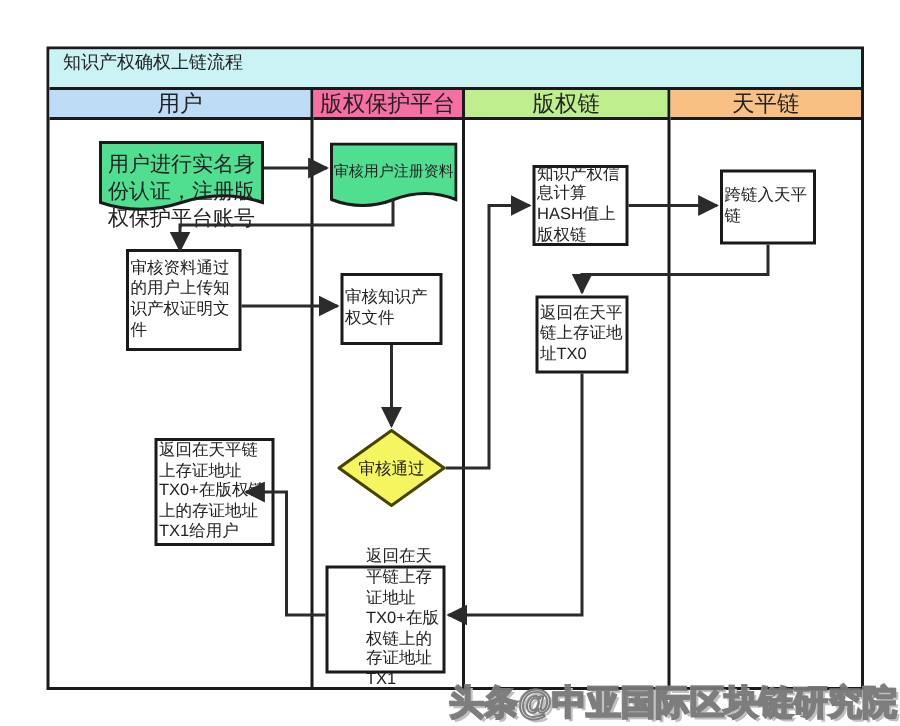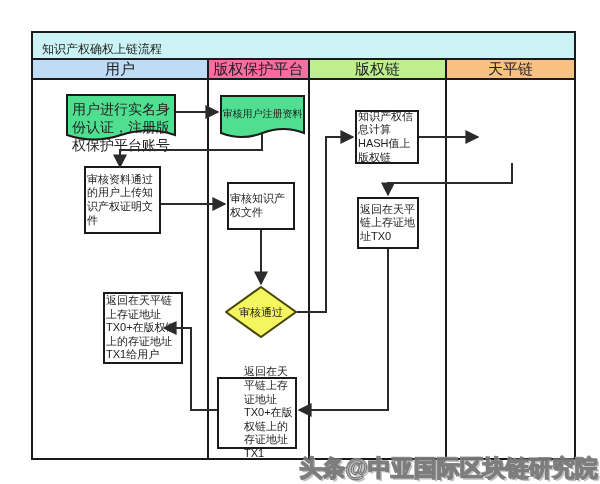--- a/index.html
+++ b/index.html
@@ -1,19 +1,19 @@
 <!DOCTYPE html>
 <html><head>
 <meta charset="utf-8">
 <style>
   html,body{margin:0;padding:0;background:#ffffff;}
   body{font-family:"Liberation Sans","DejaVu Sans",sans-serif;}
   .canvas{position:relative;width:600px;height:484px;background:#ffffff;overflow:hidden;}
   .frame{position:absolute;left:31px;top:31px;width:545px;height:429px;box-sizing:border-box;border:2px solid #1a1a1a;background:#ffffff;}
-  .title-bar{position:absolute;left:33px;top:33px;width:541px;height:27px;box-sizing:border-box;border-bottom:2px solid #1a1a1a;display:flex;align-items:flex-end;padding-left:9px;font-size:12px;color:#222;}
+  .title-bar{position:absolute;left:33px;top:33px;width:541px;height:27px;box-sizing:border-box;border-bottom:2px solid #1a1a1a;display:flex;align-items:flex-start;padding-left:9px;font-size:12px;color:#222;}
   .lane-header{position:absolute;top:60px;height:20px;box-sizing:border-box;border-bottom:2px solid #1a1a1a;display:flex;align-items:center;justify-content:center;font-size:15px;color:#222;font-family:Liberation Mono, monospace;}
   .lane-header.hdiv{border-right:2px solid #1a1a1a;}
   .lane-divider{position:absolute;top:80px;width:2px;height:378px;background:#1a1a1a;}
   .node{position:absolute;box-sizing:border-box;background:#ffffff;border:2px solid #1a1a1a;display:flex;align-items:center;justify-content:center;font-size:11px;line-height:1.24;color:#222;padding:1px;}
   .docnode{position:absolute;}
   .docnode svg{position:absolute;left:0;top:0;}
   .docnode .doctext{position:absolute;left:1px;right:1px;text-align:center;color:#222;}
   .diamond{position:absolute;}
   .diamond .dtext{position:absolute;left:0;right:0;top:0;bottom:8px;display:flex;align-items:center;justify-content:center;font-size:11px;color:#222;}
   .connectors{position:absolute;left:0;top:0;z-index:5;pointer-events:none;}
@@ -73,20 +73,23 @@
     <svg width="72" height="52" viewBox="0 0 72 52">
       <polygon points="36,1 71,26 36,51 1,26" stroke="#454500" stroke-width="2" style="fill: rgb(245, 245, 95);"></polygon>
     </svg>
     <div class="dtext" style="bottom:0;">审核通过</div>
   </div>
 
   <div class="node" style="left:355px;top:110px;width:64px;height:54px;">
     <span>知识产权信息计算HASH值上版权链</span>
   </div>
 
+  <div class="node" style="left:480px;top:113px;width:64px;height:50px;">
+    <span>跨链入天平链</span>
+  </div>
 
   <div class="node" style="left:357px;top:197px;width:62px;height:52px;">
     <span>返回在天平链上存证地址TX0</span>
   </div>
 
   <div class="node" style="left:217px;top:377px;width:80px;height:72px;padding-left:25px;">
     <span>返回在天平链上存证地址TX0+在版权链上的存证地址TX1</span>
   </div>
 
   <div class="node" style="left:82px;top:292px;width:80px;height:72px;margin-left:21px;">

